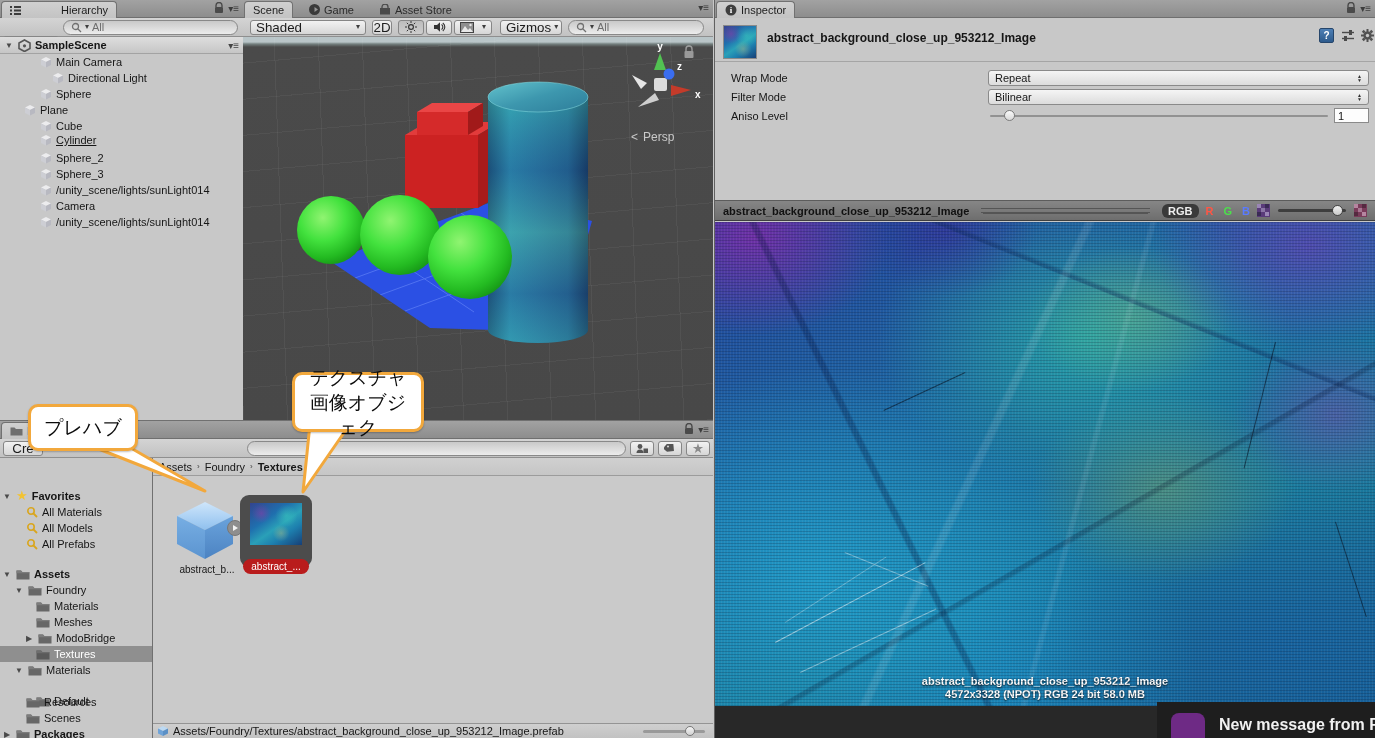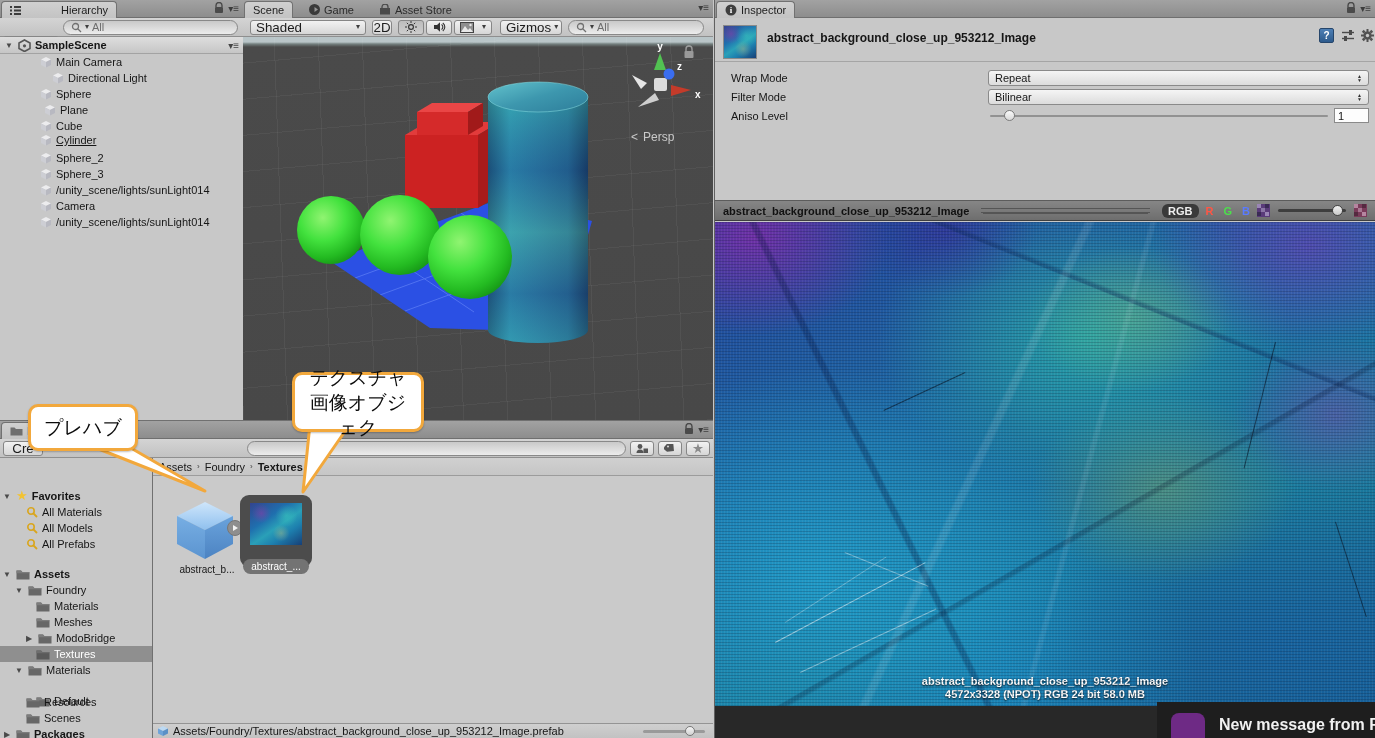--- a/index.html
+++ b/index.html
@@ -140,21 +140,21 @@
   <div class="row16" style="top:86px;padding-left:40px;">
       <span class="ico">
         <svg width="12" height="12">
           <polygon points="6,1 11,3.5 6,6 1,3.5" fill="#ececee"></polygon>
           <polygon points="1,3.5 6,6 6,11.5 1,9" fill="#cdced4"></polygon>
           <polygon points="11,3.5 6,6 6,11.5 11,9" fill="#b8b9c1"></polygon>
         </svg>
       </span>
       <span>Sphere</span>
     </div>
-  <div class="row16" style="top:102px;padding-left:44px;">
+  <div class="row16" style="top:102px;padding-left:24px;">
       <span class="ico">
         <svg width="12" height="12">
           <polygon points="6,1 11,3.5 6,6 1,3.5" fill="#ececee"></polygon>
           <polygon points="1,3.5 6,6 6,11.5 1,9" fill="#cdced4"></polygon>
           <polygon points="11,3.5 6,6 6,11.5 11,9" fill="#b8b9c1"></polygon>
         </svg>
       </span>
       <span>Plane</span>
     </div>
   <div class="row16" style="top:118px;padding-left:40px;">
@@ -624,21 +624,21 @@
         <svg width="8" height="8">
             <polygon points="2,1 7,4 2,7" fill="#f2f2f2"></polygon>
           </svg>
       </div>
       <div class="abs lbl10" style="left:-6px;top:68px;width:84px;text-align:center;">abstract_b...</div>
     </div>
 
     <div class="abs" style="left:87px;top:35px;width:72px;height:96px;">
       <div class="abs" style="left:0;top:2px;width:72px;height:72px;background:#4c4c4c;border-radius:9px;"></div>
       <div class="abs paint-small" style="left:10px;top:10px;width:52px;height:42px;"></div>
-      <div class="abs lbl10" style="left:3px;top:66px;width:66px;height:15px;background:#737373;border-radius:8px;color:#fff;display:flex;align-items:center;justify-content:center;">
+      <div class="abs lbl10" style="left:3px;top:66px;width:66px;height:15px;background:#b91c1c;border-radius:8px;color:#fff;display:flex;align-items:center;justify-content:center;">
         <span>abstract_...</span>
       </div>
     </div>
   </div>
 
   <div class="abs" style="left:153px;right:0;bottom:0;height:15px;background:linear-gradient(#cfcfcf,#c2c2c2);border-top:1px solid #949494;display:flex;align-items:center;gap:4px;padding:0 4px;">
     <svg width="12" height="12">
         <polygon points="6,1 11,3.5 6,6 1,3.5" fill="#bcd9f2"></polygon>
         <polygon points="1,3.5 6,6 6,11 1,8.5" fill="#6ea3d8"></polygon>
         <polygon points="11,3.5 6,6 6,11 11,8.5" fill="#5b90c6"></polygon>

